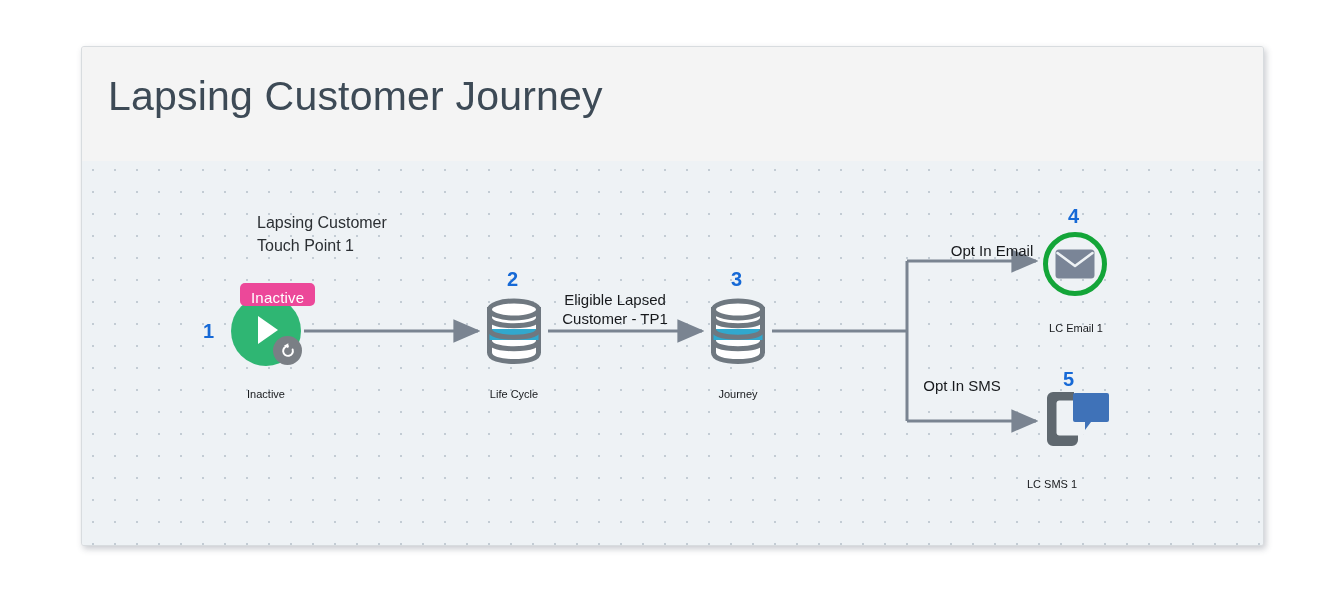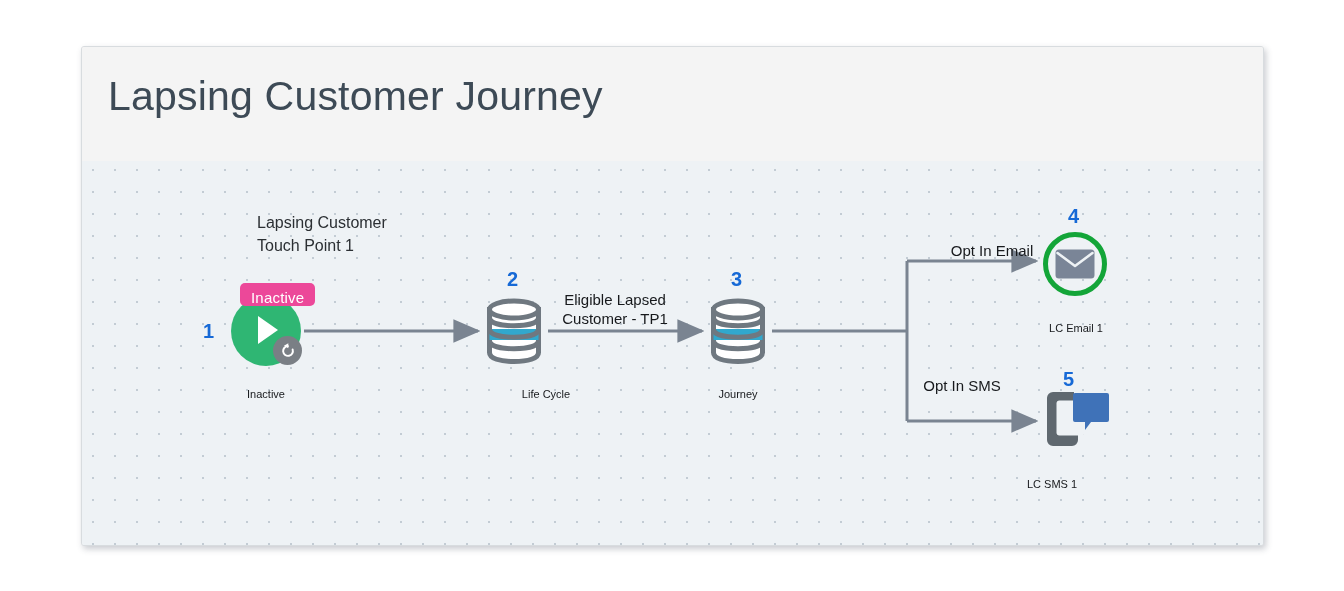--- a/index.html
+++ b/index.html
@@ -269,21 +269,21 @@
       <path d="M4.5 31 L53.5 31 L53.5 42 L4.5 42 Z" fill="#31a8cd"></path>
       <g stroke="#6f7880" stroke-width="5" fill="none">
         <path d="M4.5 31 C4.5 36.5 15 39.2 29 39.2 C43 39.2 53.5 36.5 53.5 31"></path>
         <path d="M4.5 42.5 C4.5 48 15 50.7 29 50.7 C43 50.7 53.5 48 53.5 42.5"></path>
         <path d="M4.5 19.5 C4.5 25 15 27.7 29 27.7 C43 27.7 53.5 25 53.5 19.5"></path>
       </g>
       <ellipse cx="29" cy="11.5" rx="24.5" ry="8.5" fill="#ffffff" stroke="#6f7880" stroke-width="5"></ellipse>
     </svg>
   </div>
 
-  <div class="node-label" style="left:514px; top:388px;margin-left:32px;">Life Cycle</div>
+  <div class="node-label" style="left:514px; top:388px;">Life Cycle</div>
 
   <div class="node-num" style="left:731px; top:268px;">3</div>
 
   <div class="db" style="left:709px; top:298px;">
     <svg width="58" height="66" viewBox="0 0 58 66">
       <g stroke="#6f7880" stroke-width="5" fill="#ffffff">
         <path d="M4.5 11.5 L4.5 54.5 C4.5 60.5 15 63.5 29 63.5 C43 63.5 53.5 60.5 53.5 54.5 L53.5 11.5 Z"></path>
       </g>
       <path d="M4.5 31 L53.5 31 L53.5 42 L4.5 42 Z" fill="#31a8cd"></path>
       <g stroke="#6f7880" stroke-width="5" fill="none">

